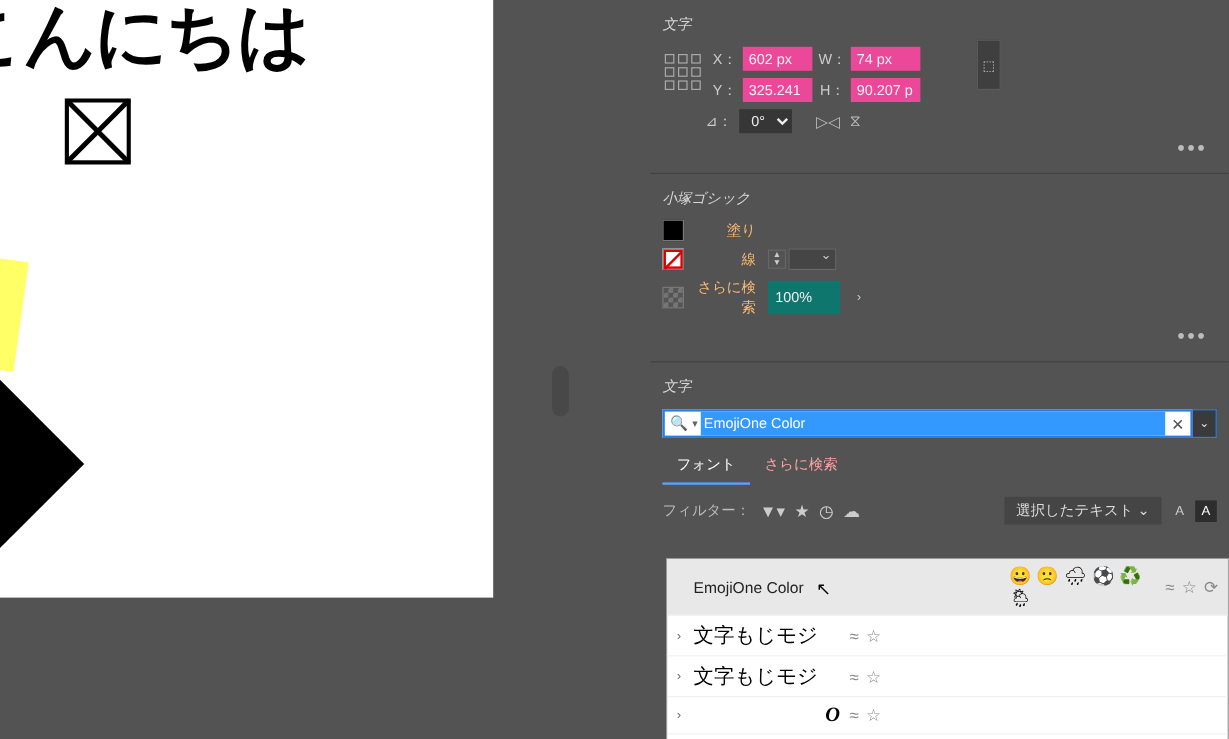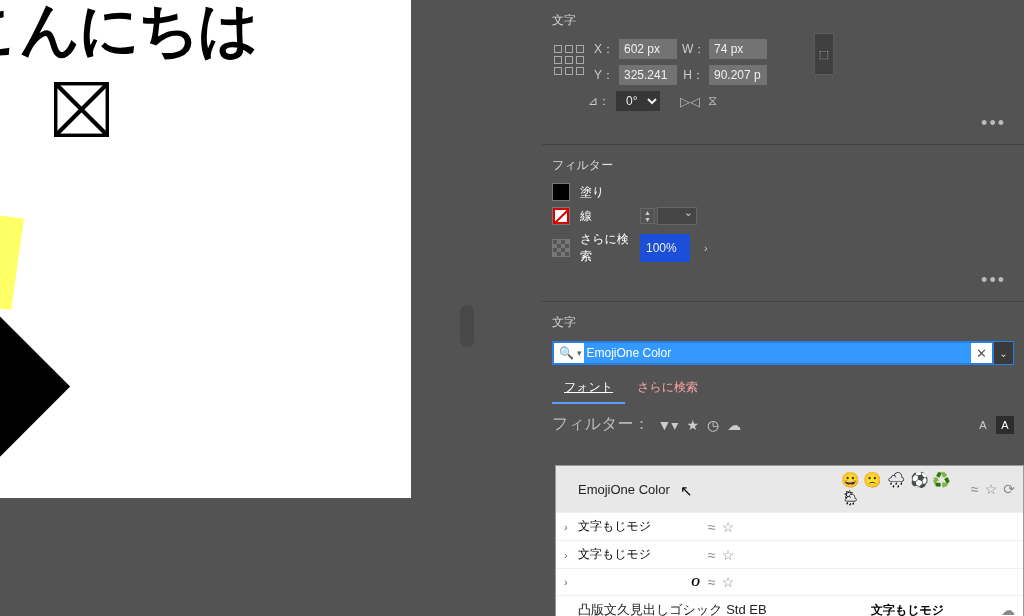--- a/index.html
+++ b/index.html
@@ -11,83 +11,83 @@
 .canvas-text { position:absolute; left:0; top:80px; font-size:60px; font-weight:900; color:#000; letter-spacing:-2px; }
 .glyph-box { position:absolute; left:94px; top:172px; width:55px; height:55px; }
 .glyph-box svg { width:100%; height:100%; }
 .yellow-rect { position:absolute; left:-34px; top:302px; width:92px; height:92px; background:#ffff66; transform:rotate(8deg); }
 .black-rect { position:absolute; left:-55px; top:440px; width:150px; height:105px; background:#000; transform:rotate(-45deg); }
 .divider-handle { position:absolute; left:460px; top:305px; width:14px; height:42px; background:#484848; border-radius:7px; }
 
 
 .panels { position:absolute; left:542px; top:0; width:482px; height:616px; background:#535353; }
 .sect { padding:4px 10px 10px 10px; border-bottom:1px solid #424242; }
-.sect-title { color:#d8d8d8; font-size:12px; padding:8px 0 6px 0; }
+.sect-title { color:#d8d8d8; font-size:12px; padding:8px 0 6px 0;font-style:italic; }
 .dots { text-align:right; color:#bbb; font-size:18px; letter-spacing:2px; padding-right:8px; margin-top:2px; cursor:pointer; }
 
 
 .trans-grid { display:flex; align-items:flex-start; gap:8px; }
 .nine { display:grid; grid-template-columns:repeat(3,8px); grid-template-rows:repeat(3,8px); gap:3px; margin-top:6px; margin-left:2px; }
 .nine span { width:8px; height:8px; border:1px solid #aaa; }
 .kv-rows { display:flex; flex-direction:column; gap:6px; }
 .kv-row { display:flex; align-items:center; gap:5px; }
 .kv-label { color:#ccc; font-size:12px; width:22px; text-align:right; }
-.kv-input { background:#737373; border:none; color:#f0f0f0; font-size:12px; padding:3px 5px; width:58px; }
+.kv-input { background:#ec4899; border:none; color:#f0f0f0; font-size:12px; padding:3px 5px; width:58px; }
 .link-box { width:20px; height:42px; background:#3f3f3f; border:1px solid #5a5a5a; display:flex; align-items:center; justify-content:center; color:#ccc; font-size:11px; margin-left:4px; }
 .angle-row { display:flex; align-items:center; gap:6px; margin-top:6px; margin-left:36px; }
 .angle-sel { background:#363636; border:none; color:#eee; font-size:12px; padding:2px 6px; }
 .flip-ic { color:#bbb; font-size:13px; margin-left:14px; }
 
 
 .app-row { display:flex; align-items:center; gap:10px; padding:3px 0; }
 .swatch { width:18px; height:18px; border:1px solid #777; }
 .swatch.black { background:#000; }
 .swatch.nostroke { background:#fff; position:relative; }
 .swatch.nostroke::after { content:""; position:absolute; inset:0; border:2px solid #d00; transform:rotate(0); }
 .swatch.nostroke::before { content:""; position:absolute; left:-2px; right:-2px; top:50%; border-top:2px solid #d00; transform:rotate(-45deg); }
 .swatch.checker { background-image:linear-gradient(45deg,#777 25%,transparent 25%,transparent 75%,#777 75%),linear-gradient(45deg,#777 25%,#555 25%,#555 75%,#777 75%); background-size:8px 8px; background-position:0 0,4px 4px; }
-.app-label { color:#ffffff; font-size:12px; width:50px; }
+.app-label { color:#fdba74; font-size:12px; width:50px;text-align:right; }
 .stepper { display:flex; align-items:center; }
 .stepper-btns { display:flex; flex-direction:column; border:1px solid #666; }
 .stepper-btns span { font-size:7px; color:#ccc; padding:0 3px; line-height:7px; }
 .drop { width:40px; height:18px; background:#454545; border:1px solid #666; margin-left:2px; position:relative; }
 .drop::after { content:"⌄"; position:absolute; right:3px; top:-2px; color:#ccc; font-size:11px; }
-.opacity-val { color:#eee; background:#1d4ed8; padding:7px 6px; font-size:12px; border:none; width:50px; }
+.opacity-val { color:#eee; background:#0f766e; padding:7px 6px; font-size:12px; border:none; width:60px; }
 .opacity-arrow { color:#ccc; font-size:11px; margin-left:4px; }
 .fx { color:#aaa; font-size:13px; font-style:italic; padding:6px 0 0 4px; }
 
 
 .font-box { padding-top:4px; }
 .search-row { display:flex; margin:4px 0; }
 .search-field { flex:1; display:flex; align-items:center; background:#fff; border:2px solid #2a7de1; }
 .search-ic { color:#777; font-size:12px; padding:0 3px 0 5px; }
 .search-dd { color:#666; font-size:9px; padding-right:3px; }
 .search-input { flex:1; border:none; outline:none; font-size:12px; padding:3px 2px; color:#000; }
 .search-input.sel { background:#3399ff; color:#fff; }
 .clear-x { color:#555; font-size:13px; padding:0 5px; cursor:pointer; }
 .dd-btn { width:20px; background:#3a3a3a; border:1px solid #2a7de1; border-left:none; display:flex; align-items:center; justify-content:center; color:#ddd; font-size:10px; }
 .tabs { display:flex; gap:0; margin:8px 0 0 0; }
 .tab { color:#fca5a5; font-size:12px; padding:6px 12px; cursor:pointer; }
-.tab.active { color:#fff; border-bottom:2px solid #5aa0ff;text-decoration:underline; }
+.tab.active { color:#fff; border-bottom:2px solid #5aa0ff; }
 .filter-row { display:flex; align-items:center; gap:8px; padding:10px 0 6px 0; }
-.filter-label { color:#bbb; font-size:16px; }
+.filter-label { color:#bbb; font-size:12px; }
 .filter-ic { color:#ccc; font-size:14px; }
 .sel-text { margin-left:auto; display:flex; align-items:center; gap:6px; }
 .sel-text-btn { background:#454545; color:#ddd; font-size:12px; padding:3px 10px; border:none; }
 .aa-row { display:flex; gap:4px; }
 .aa { width:18px; height:18px; display:flex; align-items:center; justify-content:center; font-size:11px; color:#ccc; }
 .aa.active { background:#2d2d2d; color:#fff; }
 
 
 .font-list { position:absolute; left:555px; top:465px; width:469px; background:#fff; border:1px solid #999; }
 .font-item { display:flex; align-items:center; padding:5px 8px; font-size:13px; border-bottom:1px solid #f0f0f0; }
 .font-item.hov { background:#e8e8e8; }
 .font-exp { width:14px; color:#666; font-size:11px; }
 .font-name { flex:1; color:#222; }
-.font-prev { width:130px; font-size:12px; color:#000; }
+.font-prev { width:130px; font-size:17px; color:#000; }
 .font-prev.bold { font-weight:700; }
 .font-prev.ital { font-style:italic; font-family:serif; }
 .font-emoji { font-size:15px; }
 .font-acts { display:flex; gap:6px; color:#888; font-size:14px; }
 .cursor { position:absolute; left:680px; top:482px; font-size:15px; color:#000; pointer-events:none; }
 </style>
 </head>
 <body>
 
 <div class="canvas-wrap">
@@ -144,21 +144,21 @@
     <div class="angle-row">
       <span class="kv-label" style="width:auto;">⊿：</span>
       <select class="angle-sel"><option>0°</option></select>
       <span class="flip-ic">▷◁</span>
       <span class="flip-ic" style="margin-left:2px;">⧖</span>
     </div>
     <div class="dots">•••</div>
   </div>
 
   <div class="sect">
-    <div class="sect-title">フィルター</div>
+    <div class="sect-title">小塚ゴシック</div>
     <div class="app-row">
       <div class="swatch black"></div>
       <span class="app-label">塗り</span>
     </div>
     <div class="app-row">
       <div class="swatch nostroke"></div>
       <span class="app-label">線</span>
       <div class="stepper">
         <div class="stepper-btns">
             <span>▲</span>
@@ -191,20 +191,21 @@
       <div class="tab active">フォント</div>
       <div class="tab">さらに検索</div>
     </div>
     <div class="filter-row">
       <span class="filter-label">フィルター：</span>
       <span class="filter-ic">▼▾</span>
       <span class="filter-ic">★</span>
       <span class="filter-ic">◷</span>
       <span class="filter-ic">☁</span>
       <div class="sel-text">
+        <button class="sel-text-btn"><span>選択したテキスト</span> ⌄</button>
         <div class="aa-row">
           <div class="aa">A</div>
           <div class="aa active">A</div>
         </div>
       </div>
     </div>
   </div>
 </div>
 
 <div class="font-list">

